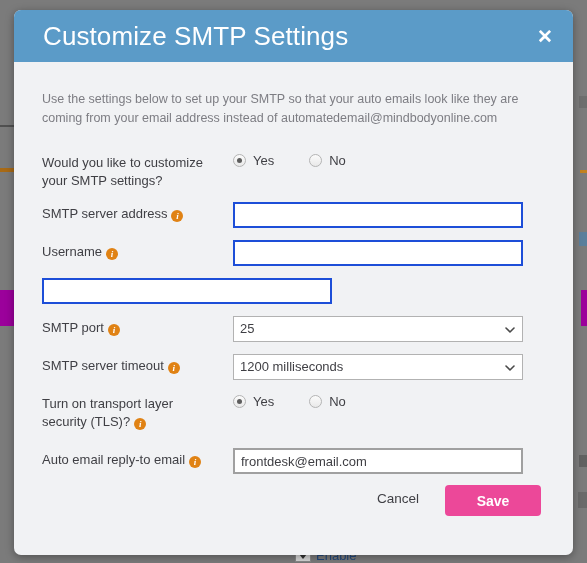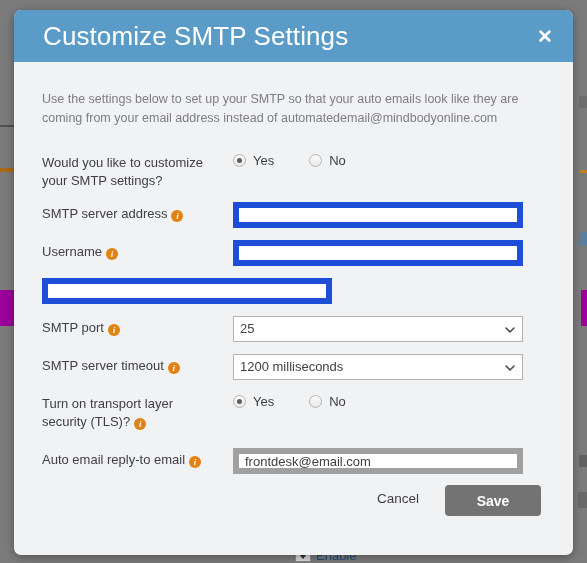--- a/index.html
+++ b/index.html
@@ -233,21 +233,21 @@
     vertical-align: -1px;
     margin-left: 4px;
     font-family: "Liberation Serif", serif;
     cursor: pointer;
   }
 
   .text-input {
     width: 290px;
     height: 26px;
     box-sizing: border-box;
-    border: 6px solid #1d4ed8;
+    border: 2px solid #1d4ed8;
     background: #ffffff;
     font-size: 13px;
     color: #3f3f44;
     padding: 0 6px;
     font-family: "Liberation Sans", sans-serif;
     outline: none;
     border-radius: 0;
   }
   .text-input.focused {
     border-color: #a0a0a0;
@@ -334,21 +334,21 @@
   #cancel-btn {
     background: none;
     border: none;
     font-size: 13.5px;
     color: #3f3f44;
     cursor: pointer;
     padding: 6px 8px;
     font-family: "Liberation Sans", sans-serif;
   }
   #save-btn {
-    background: #737373;
+    background: #ec4899;
     border: none;
     border-radius: 4px;
     color: #ffffff;
     font-size: 14px;
     font-weight: bold;
     width: 96px;
     height: 31px;
     cursor: pointer;
     font-family: "Liberation Sans", sans-serif;
   }

